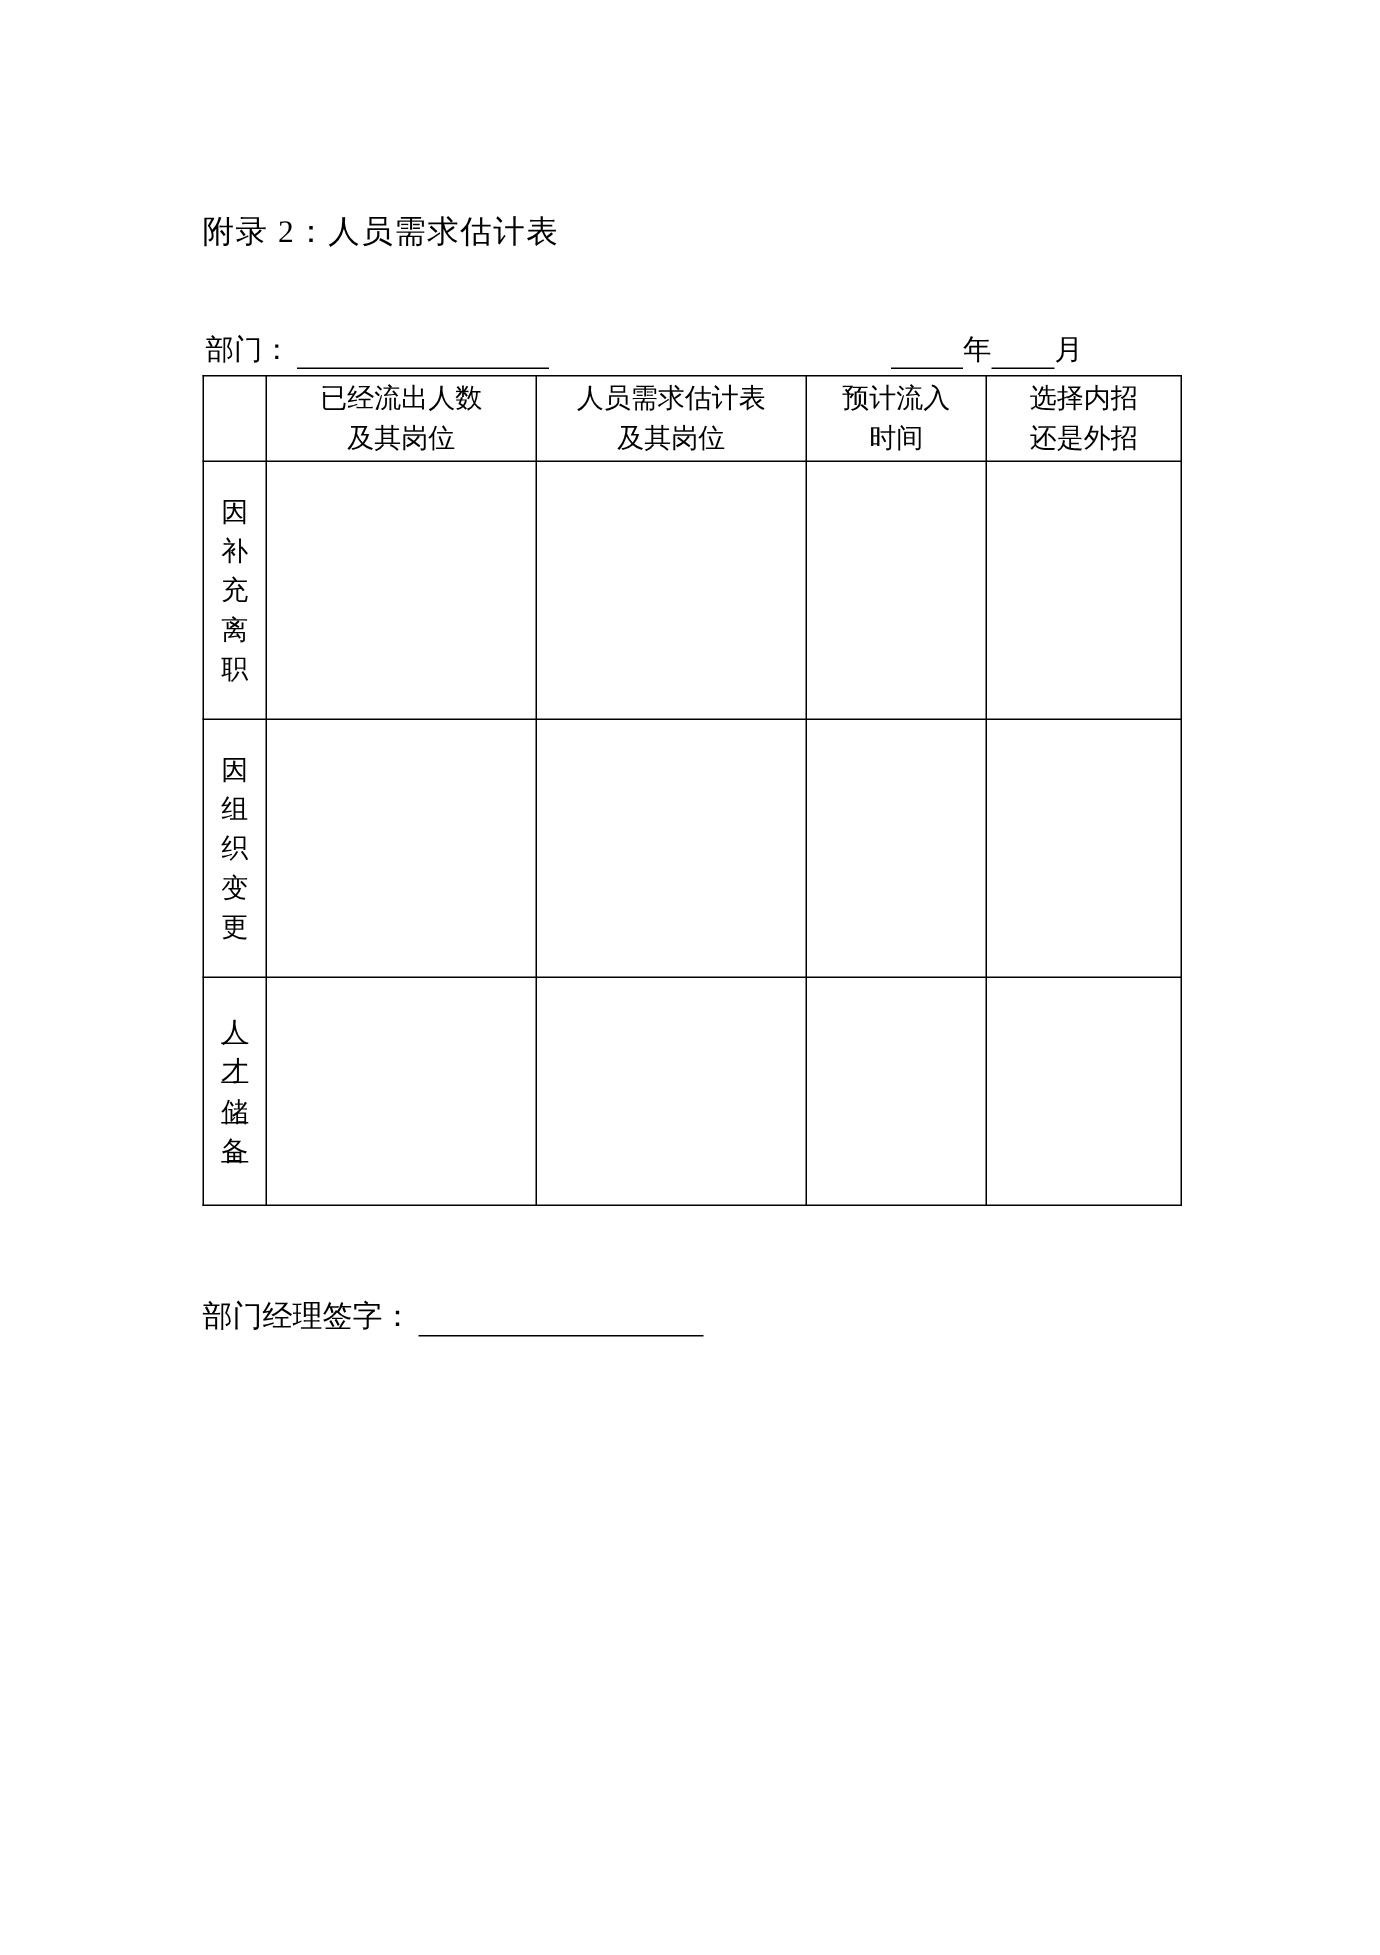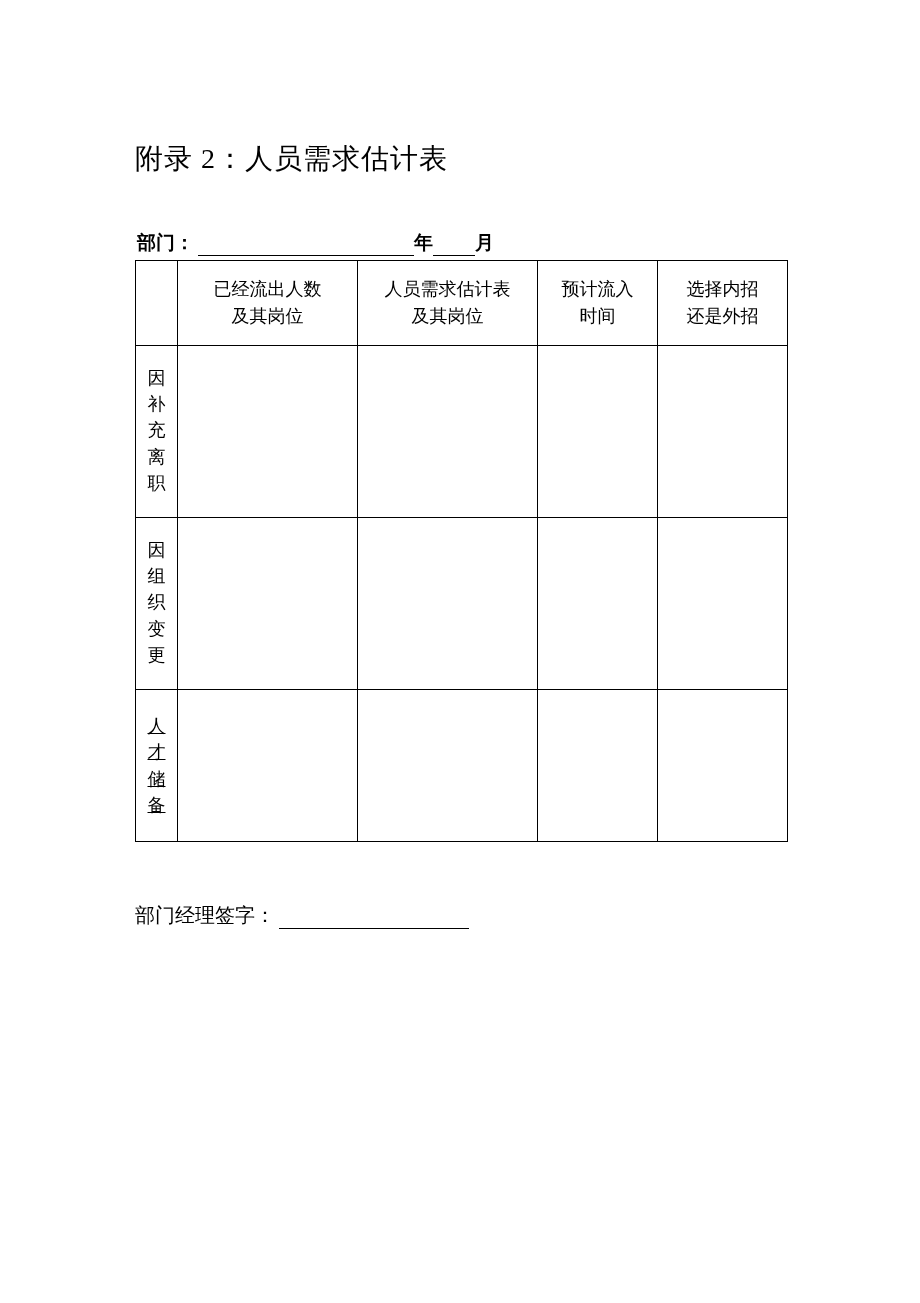--- a/index.html
+++ b/index.html
@@ -9,30 +9,30 @@
     }
     body {
       width: 920px;
       height: 1303px;
       background: #ffffff;
       font-family: "SimSun", "宋体", serif;
       color: #000000;
       padding: 140px 130px 0 135px;
     }
     .title {
-      font-size: 28px;
+      font-size: 21px;
       margin-bottom: 52px;
       letter-spacing: 1px;
     }
     .header-line {
       display: flex;
+      justify-content: space-between;
       font-size: 19px;
       margin-bottom: 4px;
       padding: 0 2px;
-      font-weight: bold;
     }
     .dept-section {
       display: flex;
       align-items: flex-end;
     }
     .underline {
       display: inline-block;
       border-bottom: 1.5px solid #000;
       height: 18px;
     }
@@ -61,21 +61,21 @@
       table-layout: fixed;
     }
     th, td {
       border: 1.5px solid #000;
       text-align: center;
       vertical-align: middle;
       font-weight: normal;
       font-size: 18px;
     }
     th {
-      padding: 15px 2px;
+      padding: 1px 2px;
       line-height: 1.5;
     }
     .col-rowhead {
       width: 42px;
     }
     .col-1 {
       width: 180px;
     }
     .col-2 {
       width: 180px;
@@ -92,21 +92,20 @@
       line-height: 1.45;
     }
     .vert-text {
       display: block;
       word-break: break-all;
       width: 1em;
       margin: 0 auto;
     }
     .tall-row td {
       height: 172px;
-      font-family: Liberation Mono, monospace;
     }
     .tall-row-1 td {
       height: 150px;
     }
     .tall-row-4 td {
       height: 152px;
       text-decoration: underline;
     }
     .signature-line {
       margin-top: 60px;

